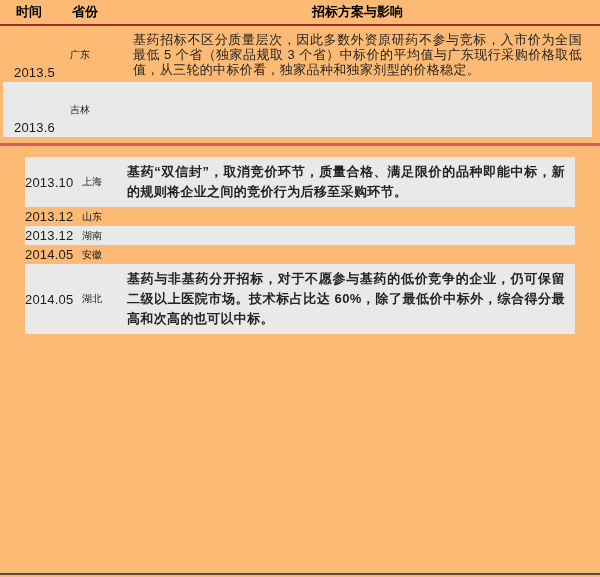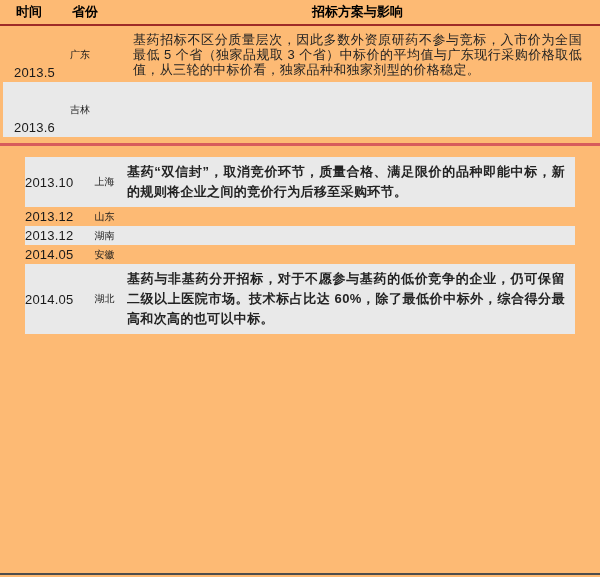--- a/index.html
+++ b/index.html
@@ -37,21 +37,21 @@
   .t1 .cell-prov { width:63px; }
 
   
   .divider { height:3px; background:#d75c5c; margin:6px 0 11px 0; }
 
   
   .t2 { margin:0 25px 0 25px; }
   .t2 .row:nth-child(odd) { background:#e9e9e9; }
   .t2 .row { padding:2px 0; }
   .t2 .cell-time { width:57px; }
-  .t2 .cell-prov { width:45px;text-align:center; }
+  .t2 .cell-prov { width:45px; }
   .t2 .cell-text { line-height:20px;font-weight:bold; }
   .bottom-line { position:absolute; left:0; right:0; bottom:2px; height:2px; background:#4d4d4d; }
 </style>
 </head>
 <body>
 
 <div class="page">
 
   <div class="thead">
     <div class="h-time">时间</div>

